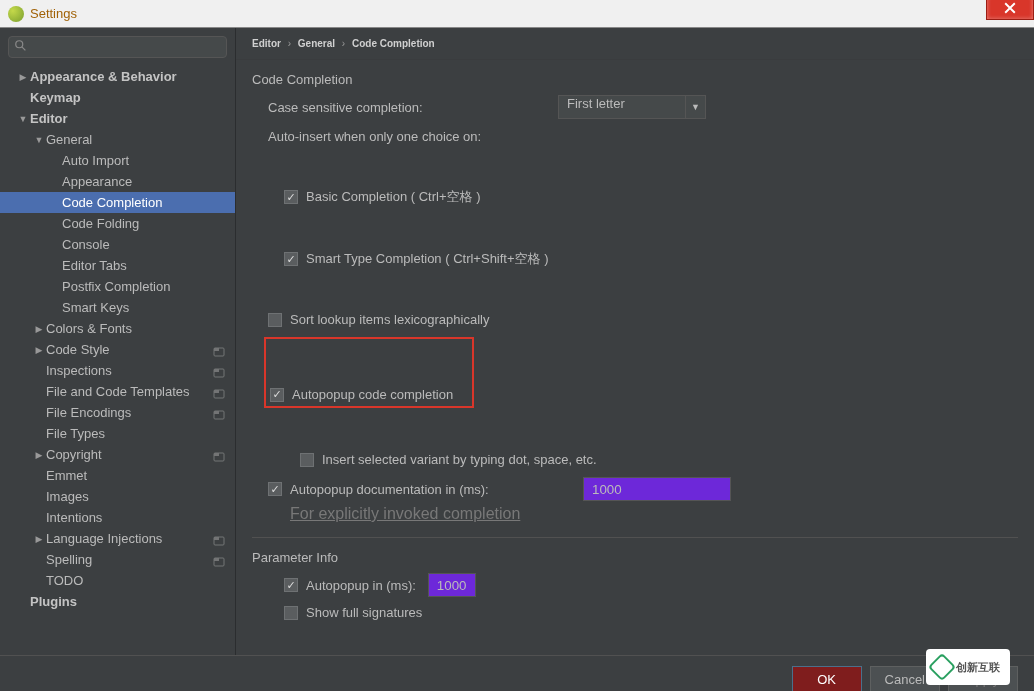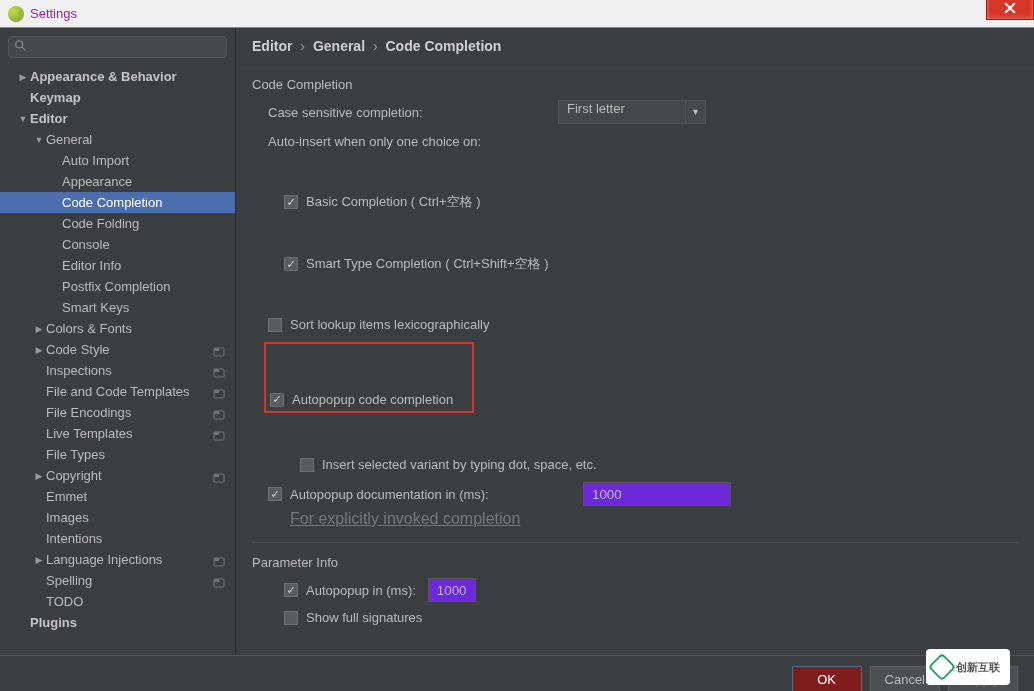--- a/index.html
+++ b/index.html
@@ -1,40 +1,40 @@
 <!DOCTYPE html>
 <html><head>
 <meta charset="utf-8">
 <style>
 * { box-sizing: border-box; margin: 0; padding: 0; font-family: "Segoe UI", Arial, sans-serif; }
 body { background: #3c3f41; color: #bbbbbb; font-size: 13px; width: 1034px; height: 691px; overflow: hidden; position: relative; }
 .titlebar { background: #f0f0f0; height: 28px; display: flex; align-items: center; padding-left: 8px; position: relative; border-bottom: 1px solid #888; }
 .titlebar .icon { width: 16px; height: 16px; border-radius: 50%; background: radial-gradient(circle at 30% 30%, #c4d94a, #7a9e2e); margin-right: 6px; }
-.titlebar .title { color: #a21caf; font-size: 13px; }
+.titlebar .title { color: #a16207; font-size: 13px; }
 .titlebar .close { position: absolute; right: 0; top: -4px; width: 48px; height: 24px; background: #d9362a; display: flex; align-items: center; justify-content: center; color: #fff; border: 1px solid #9c1e14; border-top: none; box-shadow: inset 0 0 4px rgba(255,255,255,0.4); }
 .titlebar .close svg { width: 12px; height: 12px; }
 .main { display: flex; height: 627px; }
 .sidebar { width: 236px; background: #3c3f41; border-right: 1px solid #2b2d2f; display: flex; flex-direction: column; }
 .search-wrap { padding: 8px 8px 6px 8px; }
 .search-input { width: 100%; background: #45494a; border: 1px solid #555; border-radius: 4px; padding: 2px 6px 2px 24px; color: #bbb; height: 22px; font-size: 12px; }
 .search-wrap { position: relative; }
 .search-wrap .mag { position: absolute; left: 14px; top: 11px; color: #888; width: 14px; height: 14px; }
 .tree { overflow-y: auto; padding-top: 2px; }
 .tree-item { display: flex; align-items: center; height: 21px; padding-left: 10px; cursor: pointer; white-space: nowrap; }
 .tree-item.selected { background: #4b6eaf; color: #fff; }
 .tree-item .arrow { width: 10px; display: inline-block; text-align: center; color: #999; font-size: 10px; margin-right: 2px; }
 .tree-item .arrow.down::before { content: "▼"; font-size: 9px; }
 .tree-item .arrow.right::before { content: "▶"; font-size: 9px; }
 .tree-item .spacer { display: inline-block; }
 .tree-item .label { color: #bbbbbb; }
 .tree-item.bold .label { font-weight: bold; color: #c4c4c4; }
 .tree-item.selected .label { color: #fff; }
 .tree-item .opt { margin-left: auto; margin-right: 10px; width: 12px; height: 10px; opacity: 0.5; color: #aaa; }
 .content { flex: 1; background: #3c3f41; display: flex; flex-direction: column; }
-.breadcrumb { padding: 10px 16px; font-weight: bold; color: #d0d0d0; font-size: 14px; border-bottom: 1px solid #2b2d2f22; }
+.breadcrumb { padding: 10px 16px; font-weight: bold; color: #d0d0d0; font-size: 10px; border-bottom: 1px solid #2b2d2f22; }
 .breadcrumb .sep { color: #999; margin: 0 4px; font-weight: normal; }
 .section { padding: 12px 16px 4px 16px; }
 .section-header { color: #bbb; margin-bottom: 8px; }
 .form-row { display: flex; align-items: center; margin-bottom: 10px; padding-left: 16px; }
 .form-label { width: 290px; color: #bbb; }
 .combo { background: #45494a; border: 1px solid #555; width: 148px; height: 24px; display: flex; padding: 0 8px; color: #bbb; position: relative; }
 .combo .drop { position: absolute; right: 0; top: 0; width: 20px; height: 100%; border-left: 1px solid #555; display: flex; align-items: center; justify-content: center; color: #bbb; font-size: 9px; }
 .subheader { padding-left: 16px; margin-bottom: 8px; color: #bbb; }
 .check-row { display: flex; align-items: center; padding-left: 32px; margin-bottom: 10px; margin-top: 44px; }
 .check-row.l1 { padding-left: 16px; }
@@ -121,21 +121,21 @@
           <span class="label">Code Folding</span>
         </div>
         <div class="tree-item">
           <span class="spacer" style="width: 40px;"></span>
           <span class="arrow "></span>
           <span class="label">Console</span>
         </div>
         <div class="tree-item">
           <span class="spacer" style="width: 40px;"></span>
           <span class="arrow "></span>
-          <span class="label">Editor Info</span>
+          <span class="label">Editor Tabs</span>
         </div>
         <div class="tree-item">
           <span class="spacer" style="width: 40px;"></span>
           <span class="arrow "></span>
           <span class="label">Postfix Completion</span>
         </div>
         <div class="tree-item">
           <span class="spacer" style="width: 40px;"></span>
           <span class="arrow "></span>
           <span class="label">Smart Keys</span>
@@ -169,29 +169,20 @@
           <span class="label">File and Code Templates</span>
           <span class="opt"><svg viewBox="0 0 12 10">
               <rect x="1" y="1" width="10" height="8" rx="1" stroke="#aaa" fill="none"></rect>
               <rect x="1" y="1" width="5" height="3" fill="#aaa"></rect>
             </svg></span>
         </div>
         <div class="tree-item">
           <span class="spacer" style="width: 24px;"></span>
           <span class="arrow "></span>
           <span class="label">File Encodings</span>
-          <span class="opt"><svg viewBox="0 0 12 10">
-              <rect x="1" y="1" width="10" height="8" rx="1" stroke="#aaa" fill="none"></rect>
-              <rect x="1" y="1" width="5" height="3" fill="#aaa"></rect>
-            </svg></span>
-        </div>
-        <div class="tree-item">
-          <span class="spacer" style="width: 24px;"></span>
-          <span class="arrow "></span>
-          <span class="label">Live Templates</span>
           <span class="opt"><svg viewBox="0 0 12 10">
               <rect x="1" y="1" width="10" height="8" rx="1" stroke="#aaa" fill="none"></rect>
               <rect x="1" y="1" width="5" height="3" fill="#aaa"></rect>
             </svg></span>
         </div>
         <div class="tree-item">
           <span class="spacer" style="width: 24px;"></span>
           <span class="arrow "></span>
           <span class="label">File Types</span>
         </div>

